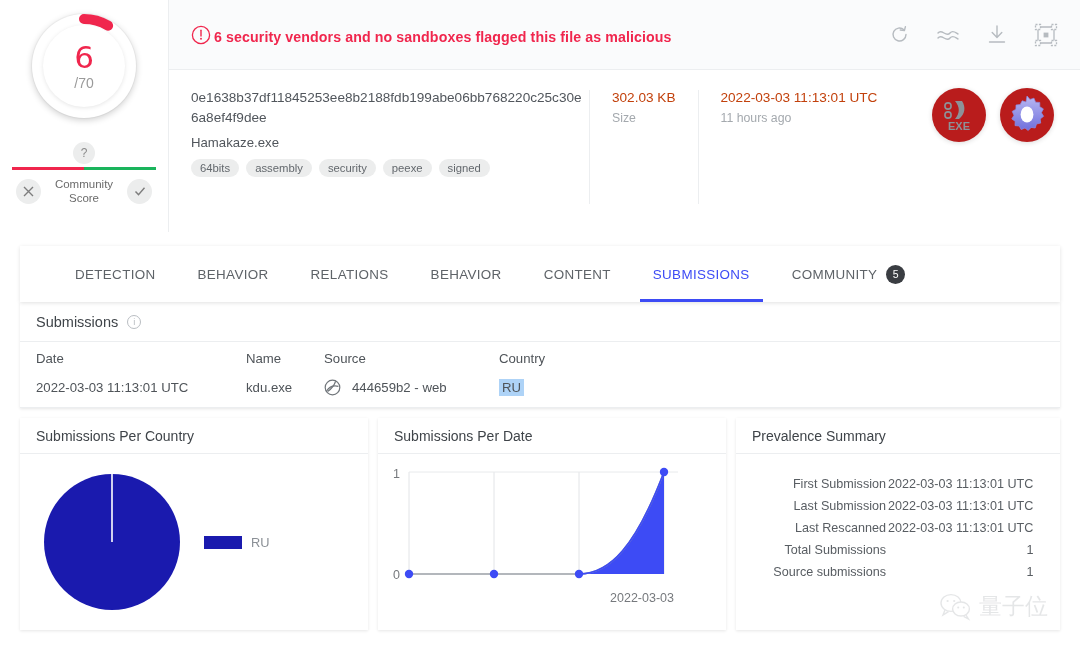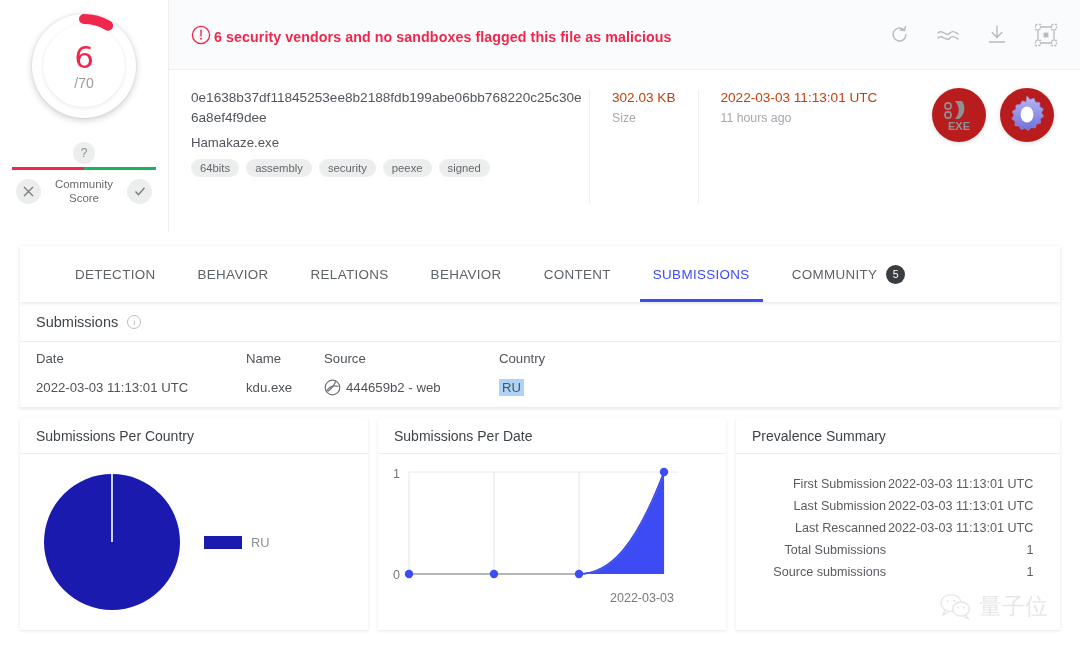--- a/index.html
+++ b/index.html
@@ -181,21 +181,21 @@
   table.subs th {
     text-align: left; font-weight: normal;
     font-size: 13.2px; color: #4f5459;
     padding: 9px 0 8px 16px;
   }
   table.subs td {
     font-size: 13.2px; color: #4f5459;
     padding: 5px 0 11px 16px;
     border-bottom: 1px solid #eceef0;
   }
-  .src-cell { display: flex; align-items: center; gap: 5px; }
+  .src-cell { display: flex; align-items: center; gap: 11px; }
   .country-hl { background: #aed3f7; padding: 1px 3px; }
 
   
   .charts {
     margin: 10px 20px 0 20px; width: 1040px;
     display: flex; gap: 10px;
   }
   .card {
     background: #fff;
     box-shadow: 0 1px 3px rgba(0,0,0,0.10);

